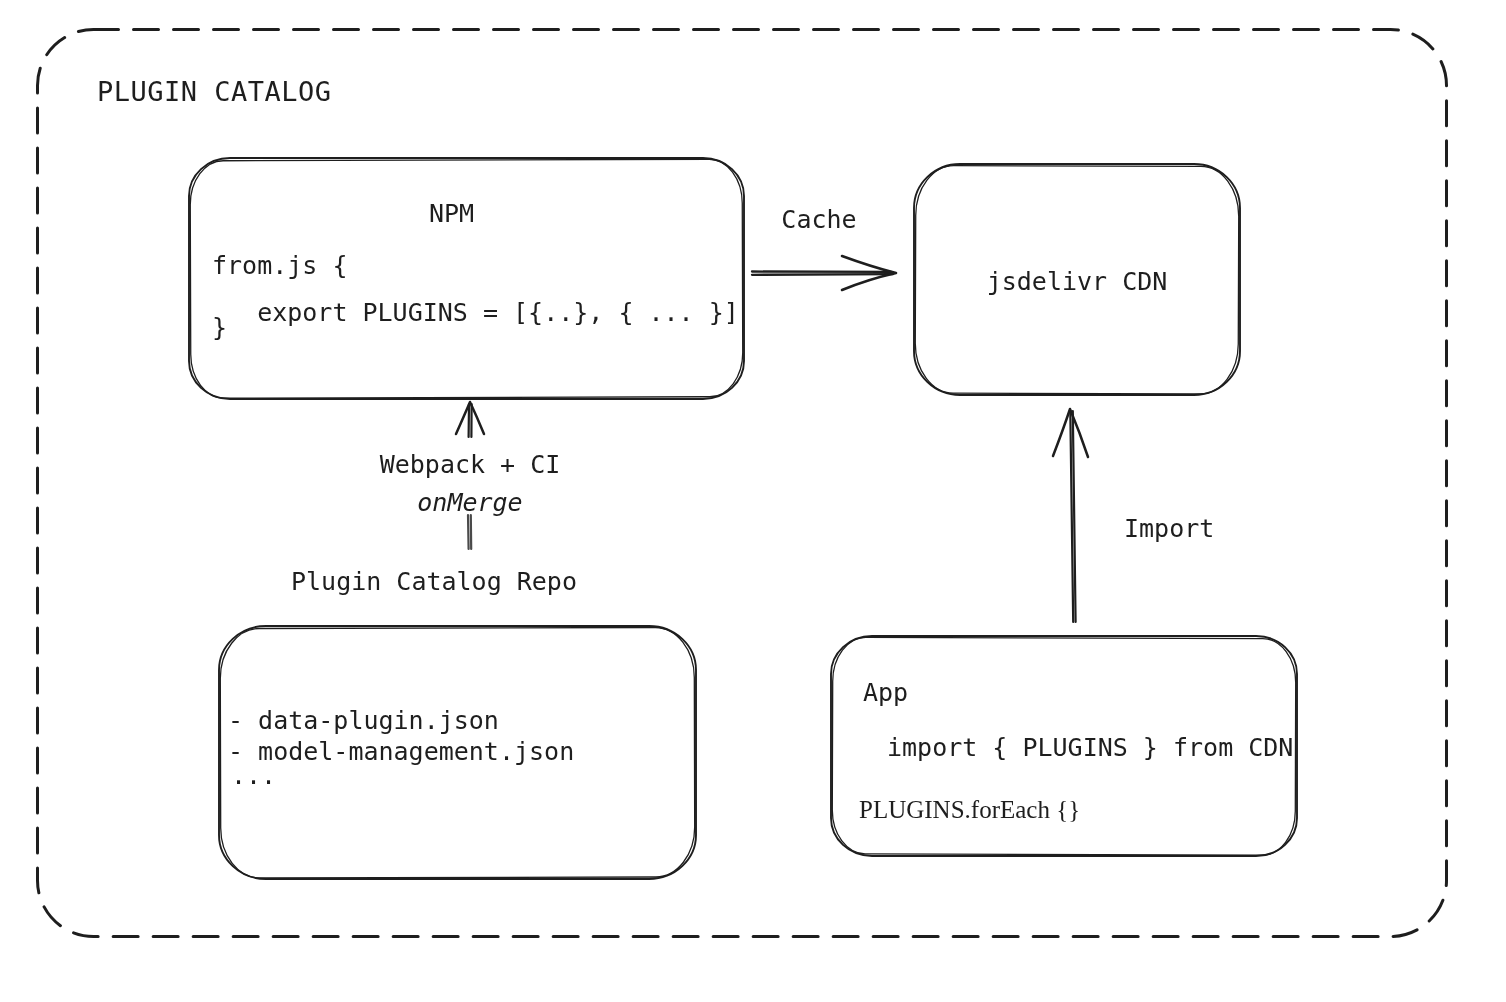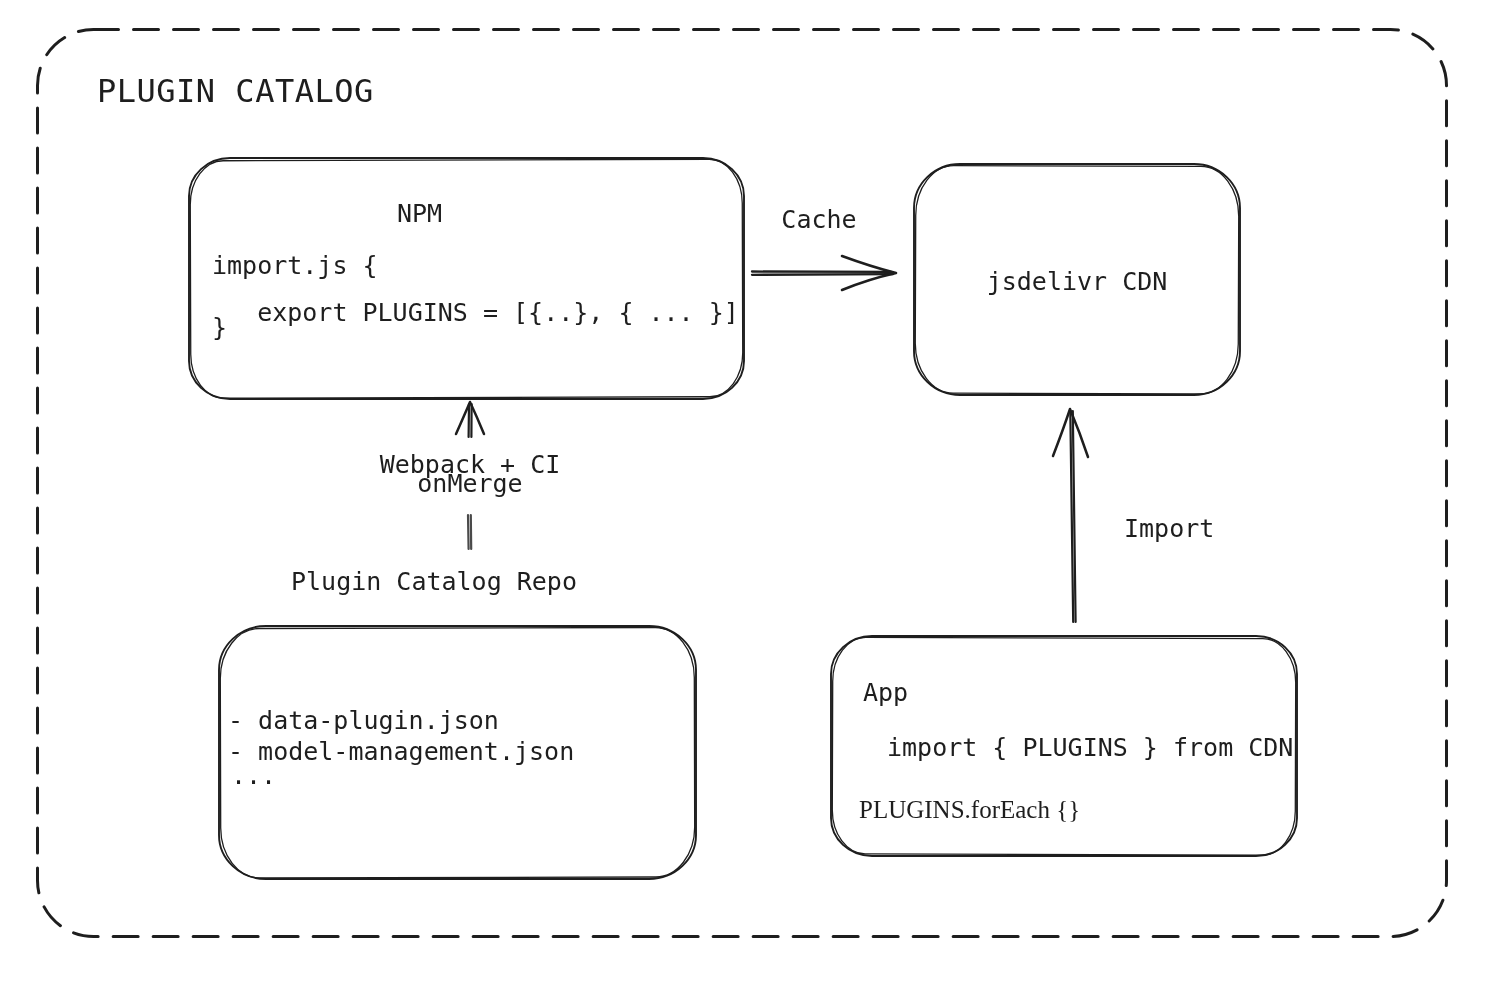--- a/index.html
+++ b/index.html
@@ -14,21 +14,21 @@
   #shapes{position:absolute;left:0;top:0;}
   .txt{
     position:absolute;
     font-size:25px;
     line-height:31px;
     white-space:pre;
     color:#1e1e1e;
     font-family:"DejaVu Sans Mono","Liberation Mono",monospace;
   }
   .center{text-align:center;}
-  .title{font-size:32px;letter-spacing:0.5px;}
+  .title{font-size:27px;letter-spacing:0.5px;}
 </style>
 </head>
 <body>
 
 <div id="stage">
 
   <svg id="shapes" width="1506" height="1002" viewBox="0 0 1506 1002" fill="none" stroke="#1e1e1e" stroke-linecap="round" stroke-linejoin="round">
 
     <g>
       <rect x="37.5" y="29.5" width="1409" height="907" rx="56" ry="56" stroke-width="3" stroke-dasharray="25 15"></rect>
@@ -72,31 +72,31 @@
 
     <g stroke-width="2.2">
       <path d="M1053,456 Q1063,430 1070,409 Q1080,433 1088,457" stroke-width="2.5"></path>
       <path d="M1070.3,411 L1073.2,622"></path>
       <path d="M1072.8,411 L1075.6,622"></path>
     </g>
   </svg>
 
   <div class="txt title" style="left:97px;top:76px;">PLUGIN CATALOG</div>
 
-  <div class="txt center" style="left:173px;top:198px;width:471px;padding-left:11px;">NPM</div>
-  <div class="txt" style="left:212px;top:250px;">import.js {</div>
+  <div class="txt center" style="left:205px;top:198px;width:471px;padding-left:11px;">NPM</div>
+  <div class="txt" style="left:212px;top:250px;">from.js {</div>
   <div class="txt" style="left:212px;top:297px;">   export PLUGINS = [{..}, { ... }]</div>
   <div class="txt" style="left:212px;top:312px;">}</div>
 
   <div class="txt center" style="left:764px;top:204px;width:110px;text-align:center;">Cache</div>
 
   <div class="txt center" style="left:339px;top:449px;width:262px;">Webpack + CI</div>
 
   <div class="txt center" style="left:914px;top:266px;width:326px;">jsdelivr CDN</div>
-  <div class="txt center" style="left:339px;top:468px;width:262px;">onMerge</div>
+  <div class="txt center" style="left:339px;top:487px;width:262px;font-style:italic;">onMerge</div>
 
   <div class="txt" style="left:291px;top:566px;">Plugin Catalog Repo</div>
   <div class="txt" style="left:228px;top:705px;">- data-plugin.json</div>
   <div class="txt" style="left:228px;top:736px;text-align:center;">- model-management.json</div>
   <div class="txt" style="left:231px;top:760px;">...</div>
 
   <div class="txt" style="left:1108px;top:513px;margin-left:16px;">Import</div>
 
   <div class="txt" style="left:863px;top:677px;">App</div>
   <div class="txt" style="left:859px;top:732px;margin-left:28px;">import { PLUGINS } from CDN</div>

